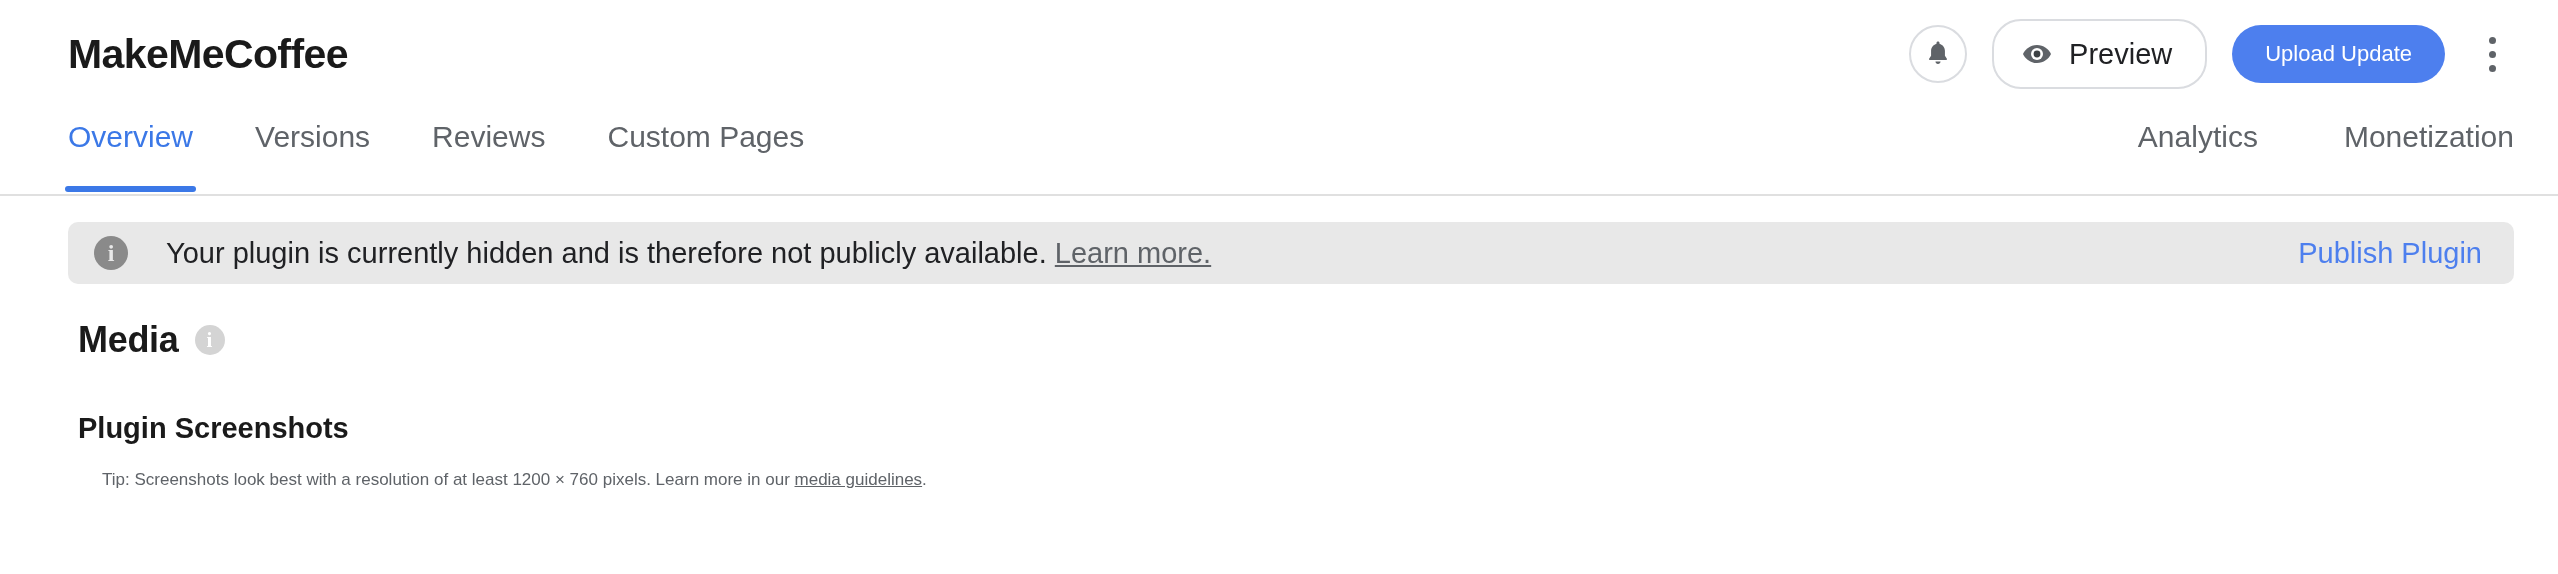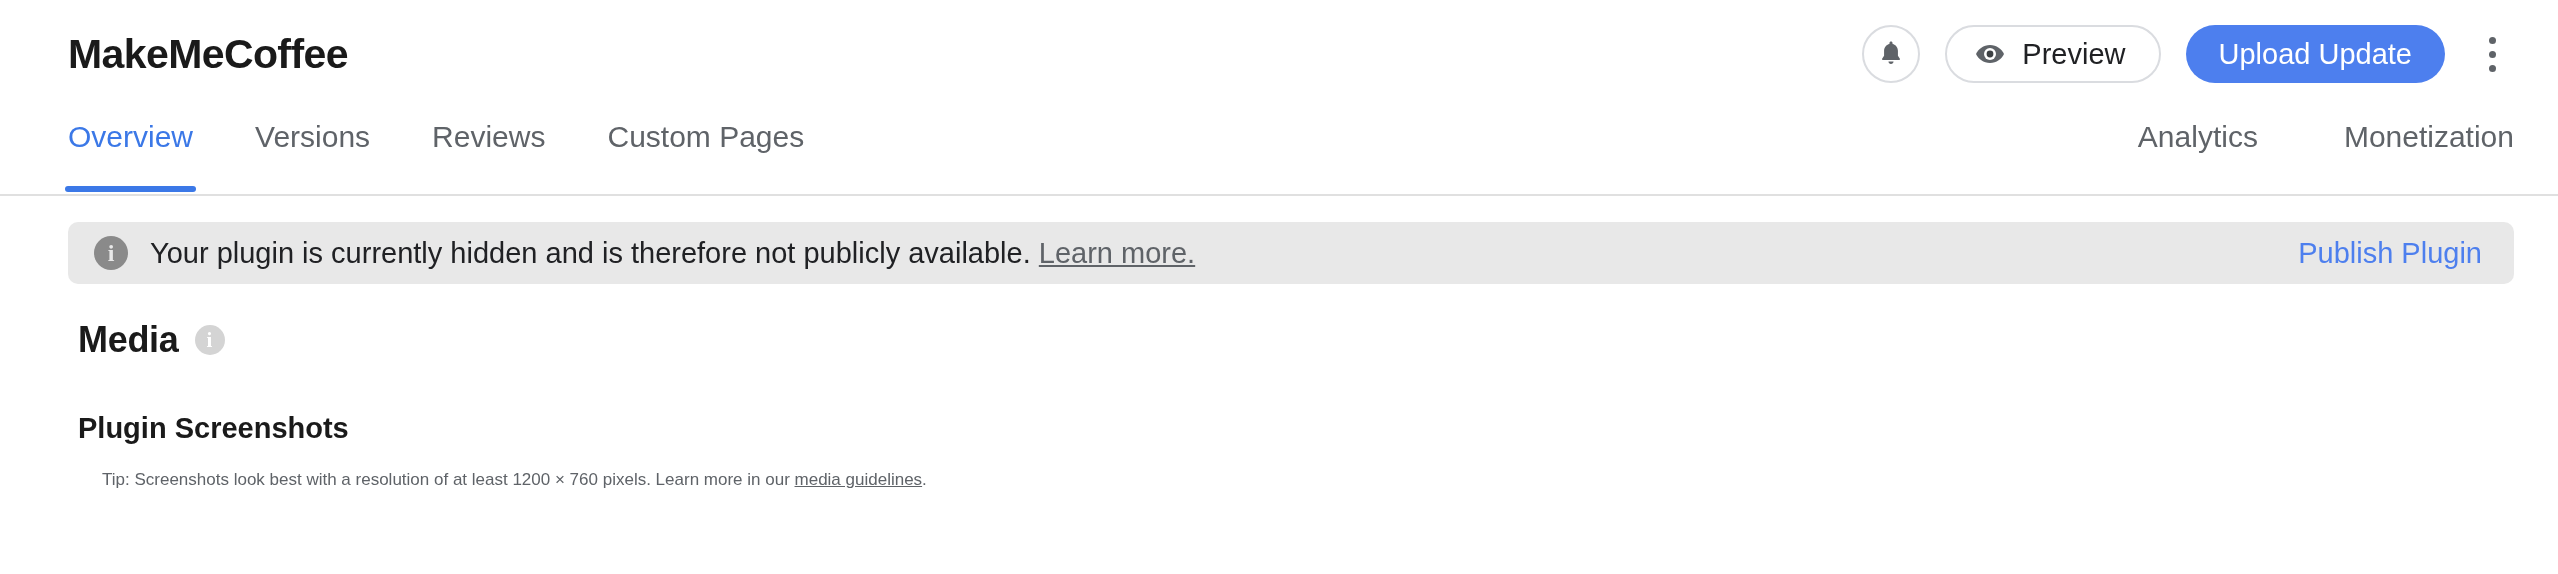--- a/index.html
+++ b/index.html
@@ -47,21 +47,21 @@
     background: #fff;
     display: flex;
     align-items: center;
     justify-content: center;
     box-sizing: border-box;
     cursor: pointer;
   }
   .bell-icon { display: block; }
 
   .preview-btn {
-    height: 58px;
+    height: 70px;
     border-radius: 29px;
     border: 2px solid #dadce0;
     background: #fff;
     display: flex;
     align-items: center;
     gap: 17px;
     padding: 0 33px 0 28px;
     box-sizing: border-box;
     cursor: pointer;
   }
@@ -69,21 +69,21 @@
     font-size: 29px;
     color: #202124;
     line-height: 1;
   }
 
   .primary-btn {
     height: 58px;
     border-radius: 29px;
     background: #4d7fee;
     color: #ffffff;
-    font-size: 29px;
+    font-size: 22px;
     display: flex;
     align-items: center;
     padding: 0 33px;
     box-sizing: border-box;
     border: none;
     cursor: pointer;
     white-space: nowrap;
     font-family: "Liberation Sans", sans-serif;
   }
 
@@ -172,21 +172,21 @@
     display: flex;
     align-items: center;
     justify-content: center;
     font-size: 24px;
     font-weight: bold;
     font-family: "Liberation Serif", serif;
     flex: none;
     line-height: 1;
   }
   .banner-text {
-    margin-left: 22px;
+    margin-left: 38px;
     font-size: 29px;
     color: #202124;
     line-height: 1;
     white-space: nowrap;
   }
   .banner-link {
     color: #5f6368;
     text-decoration: underline;
     cursor: pointer;
   }

